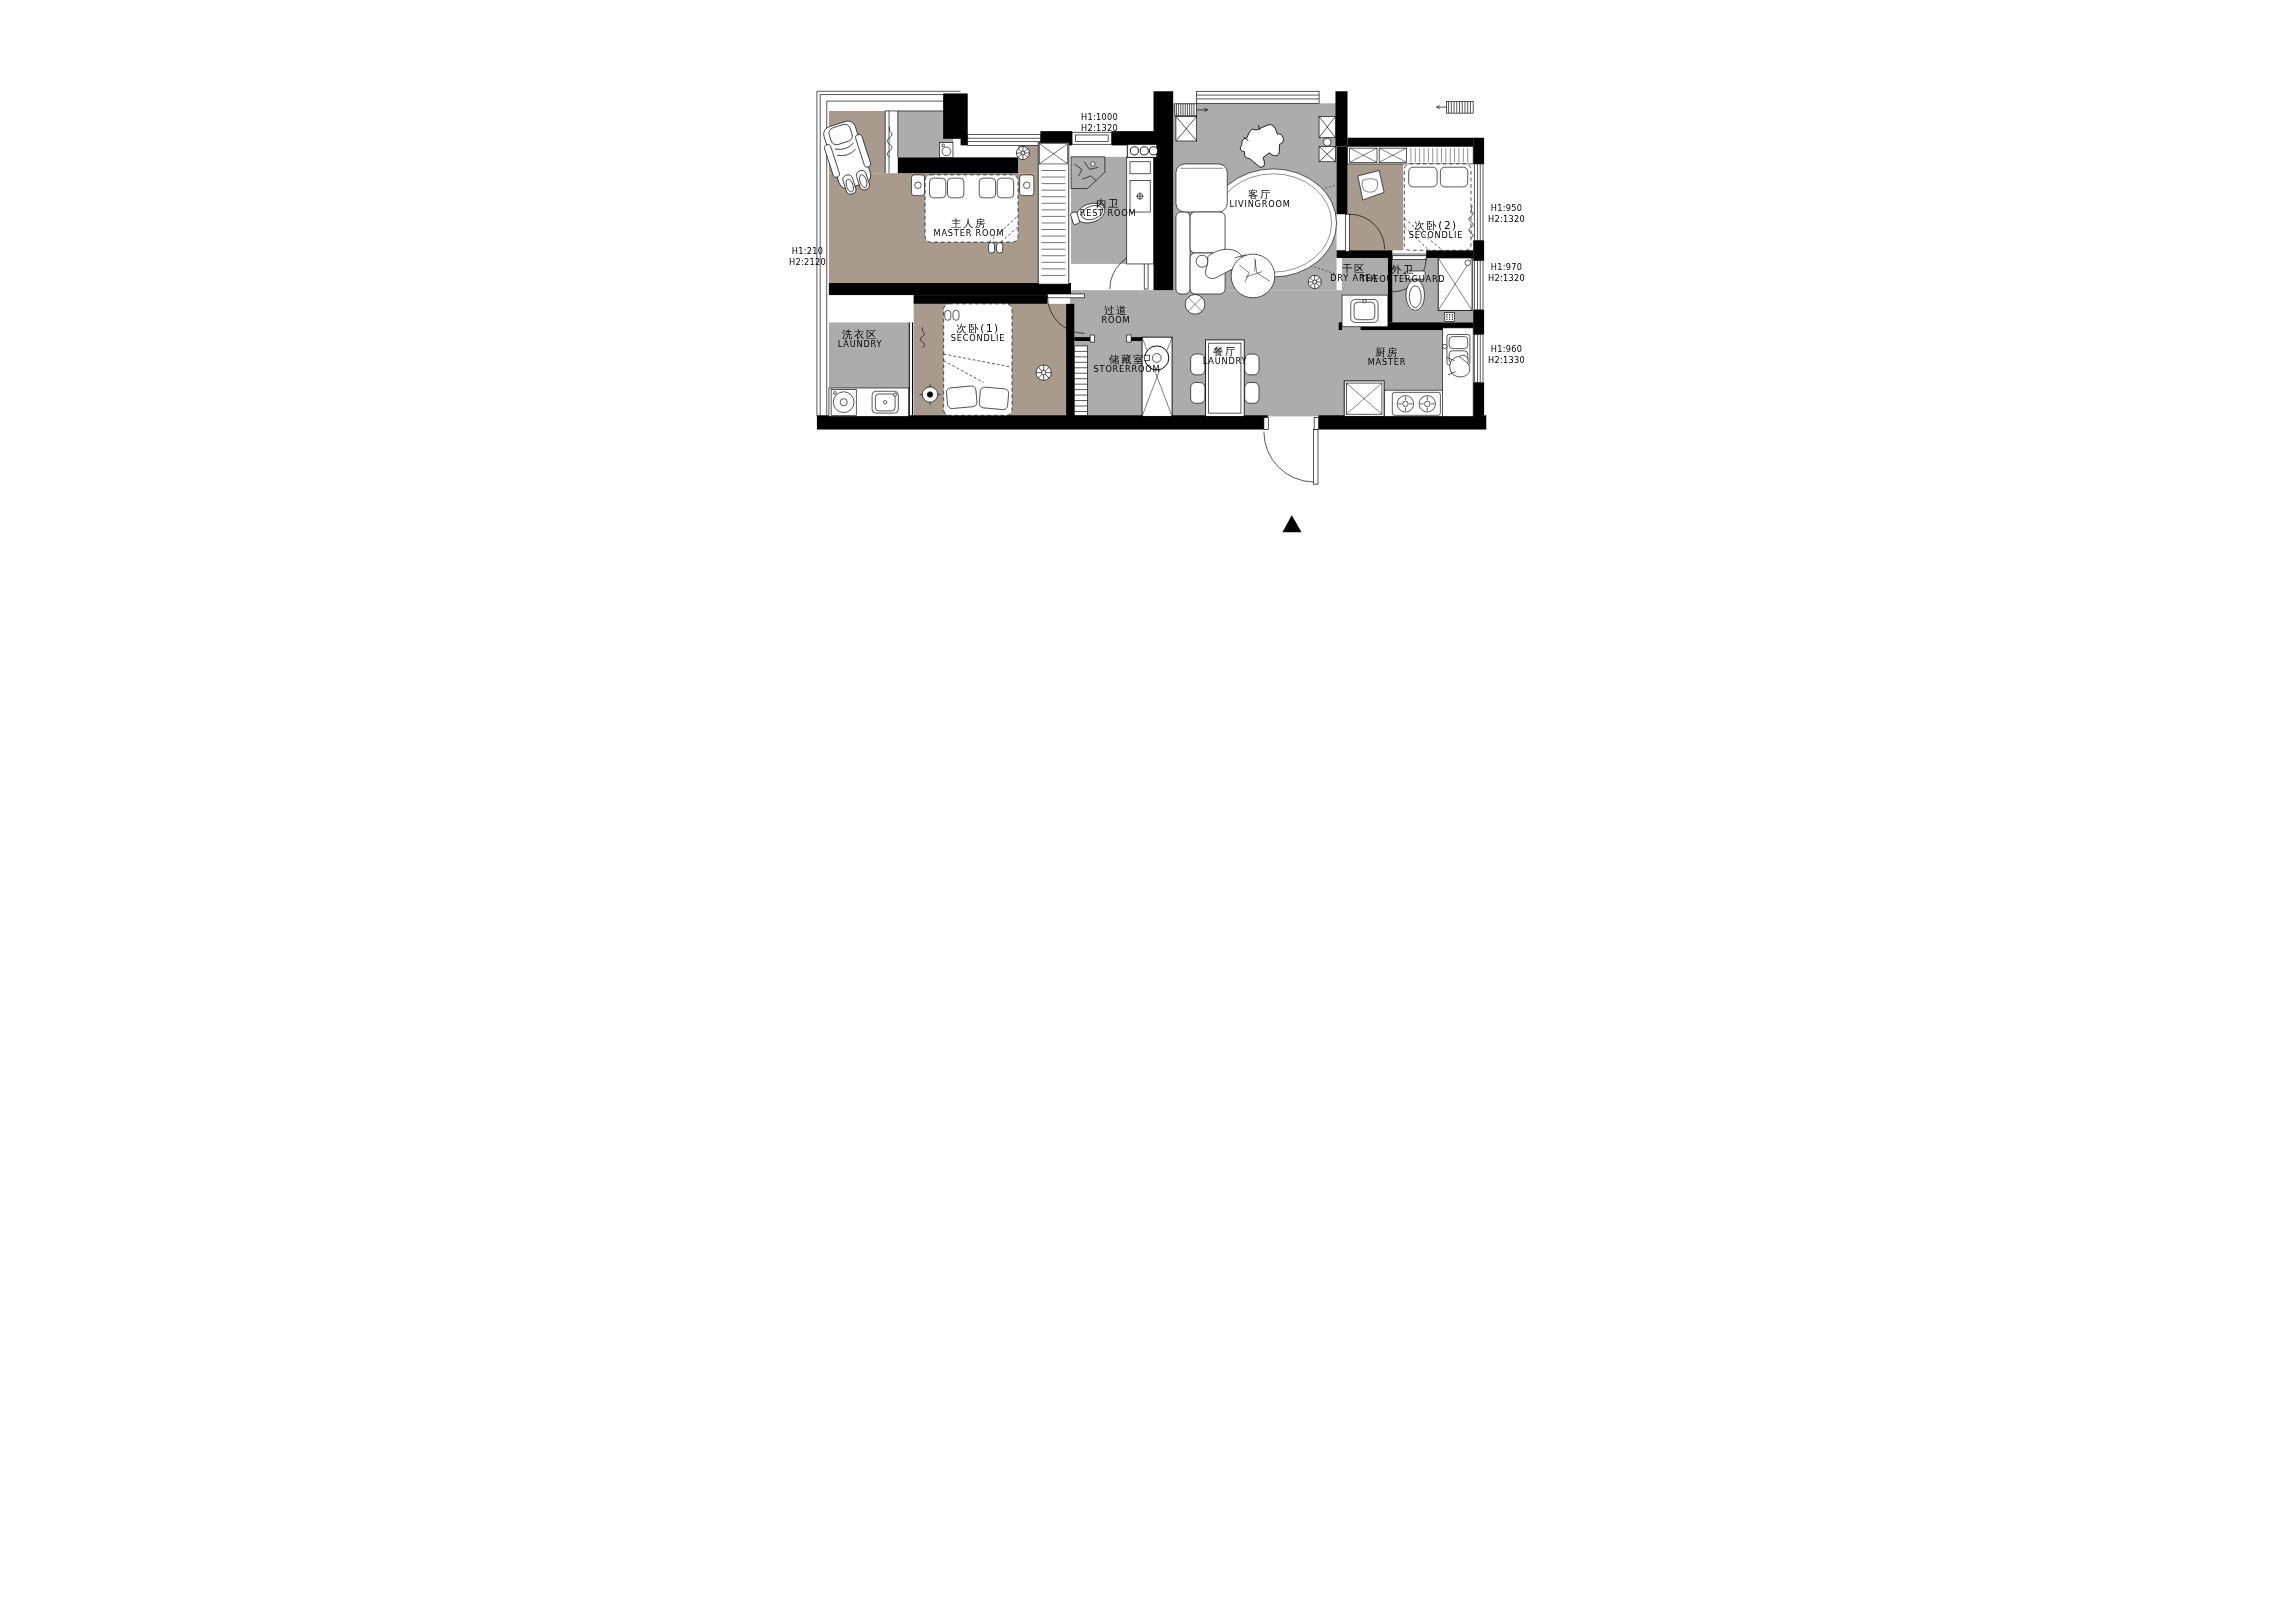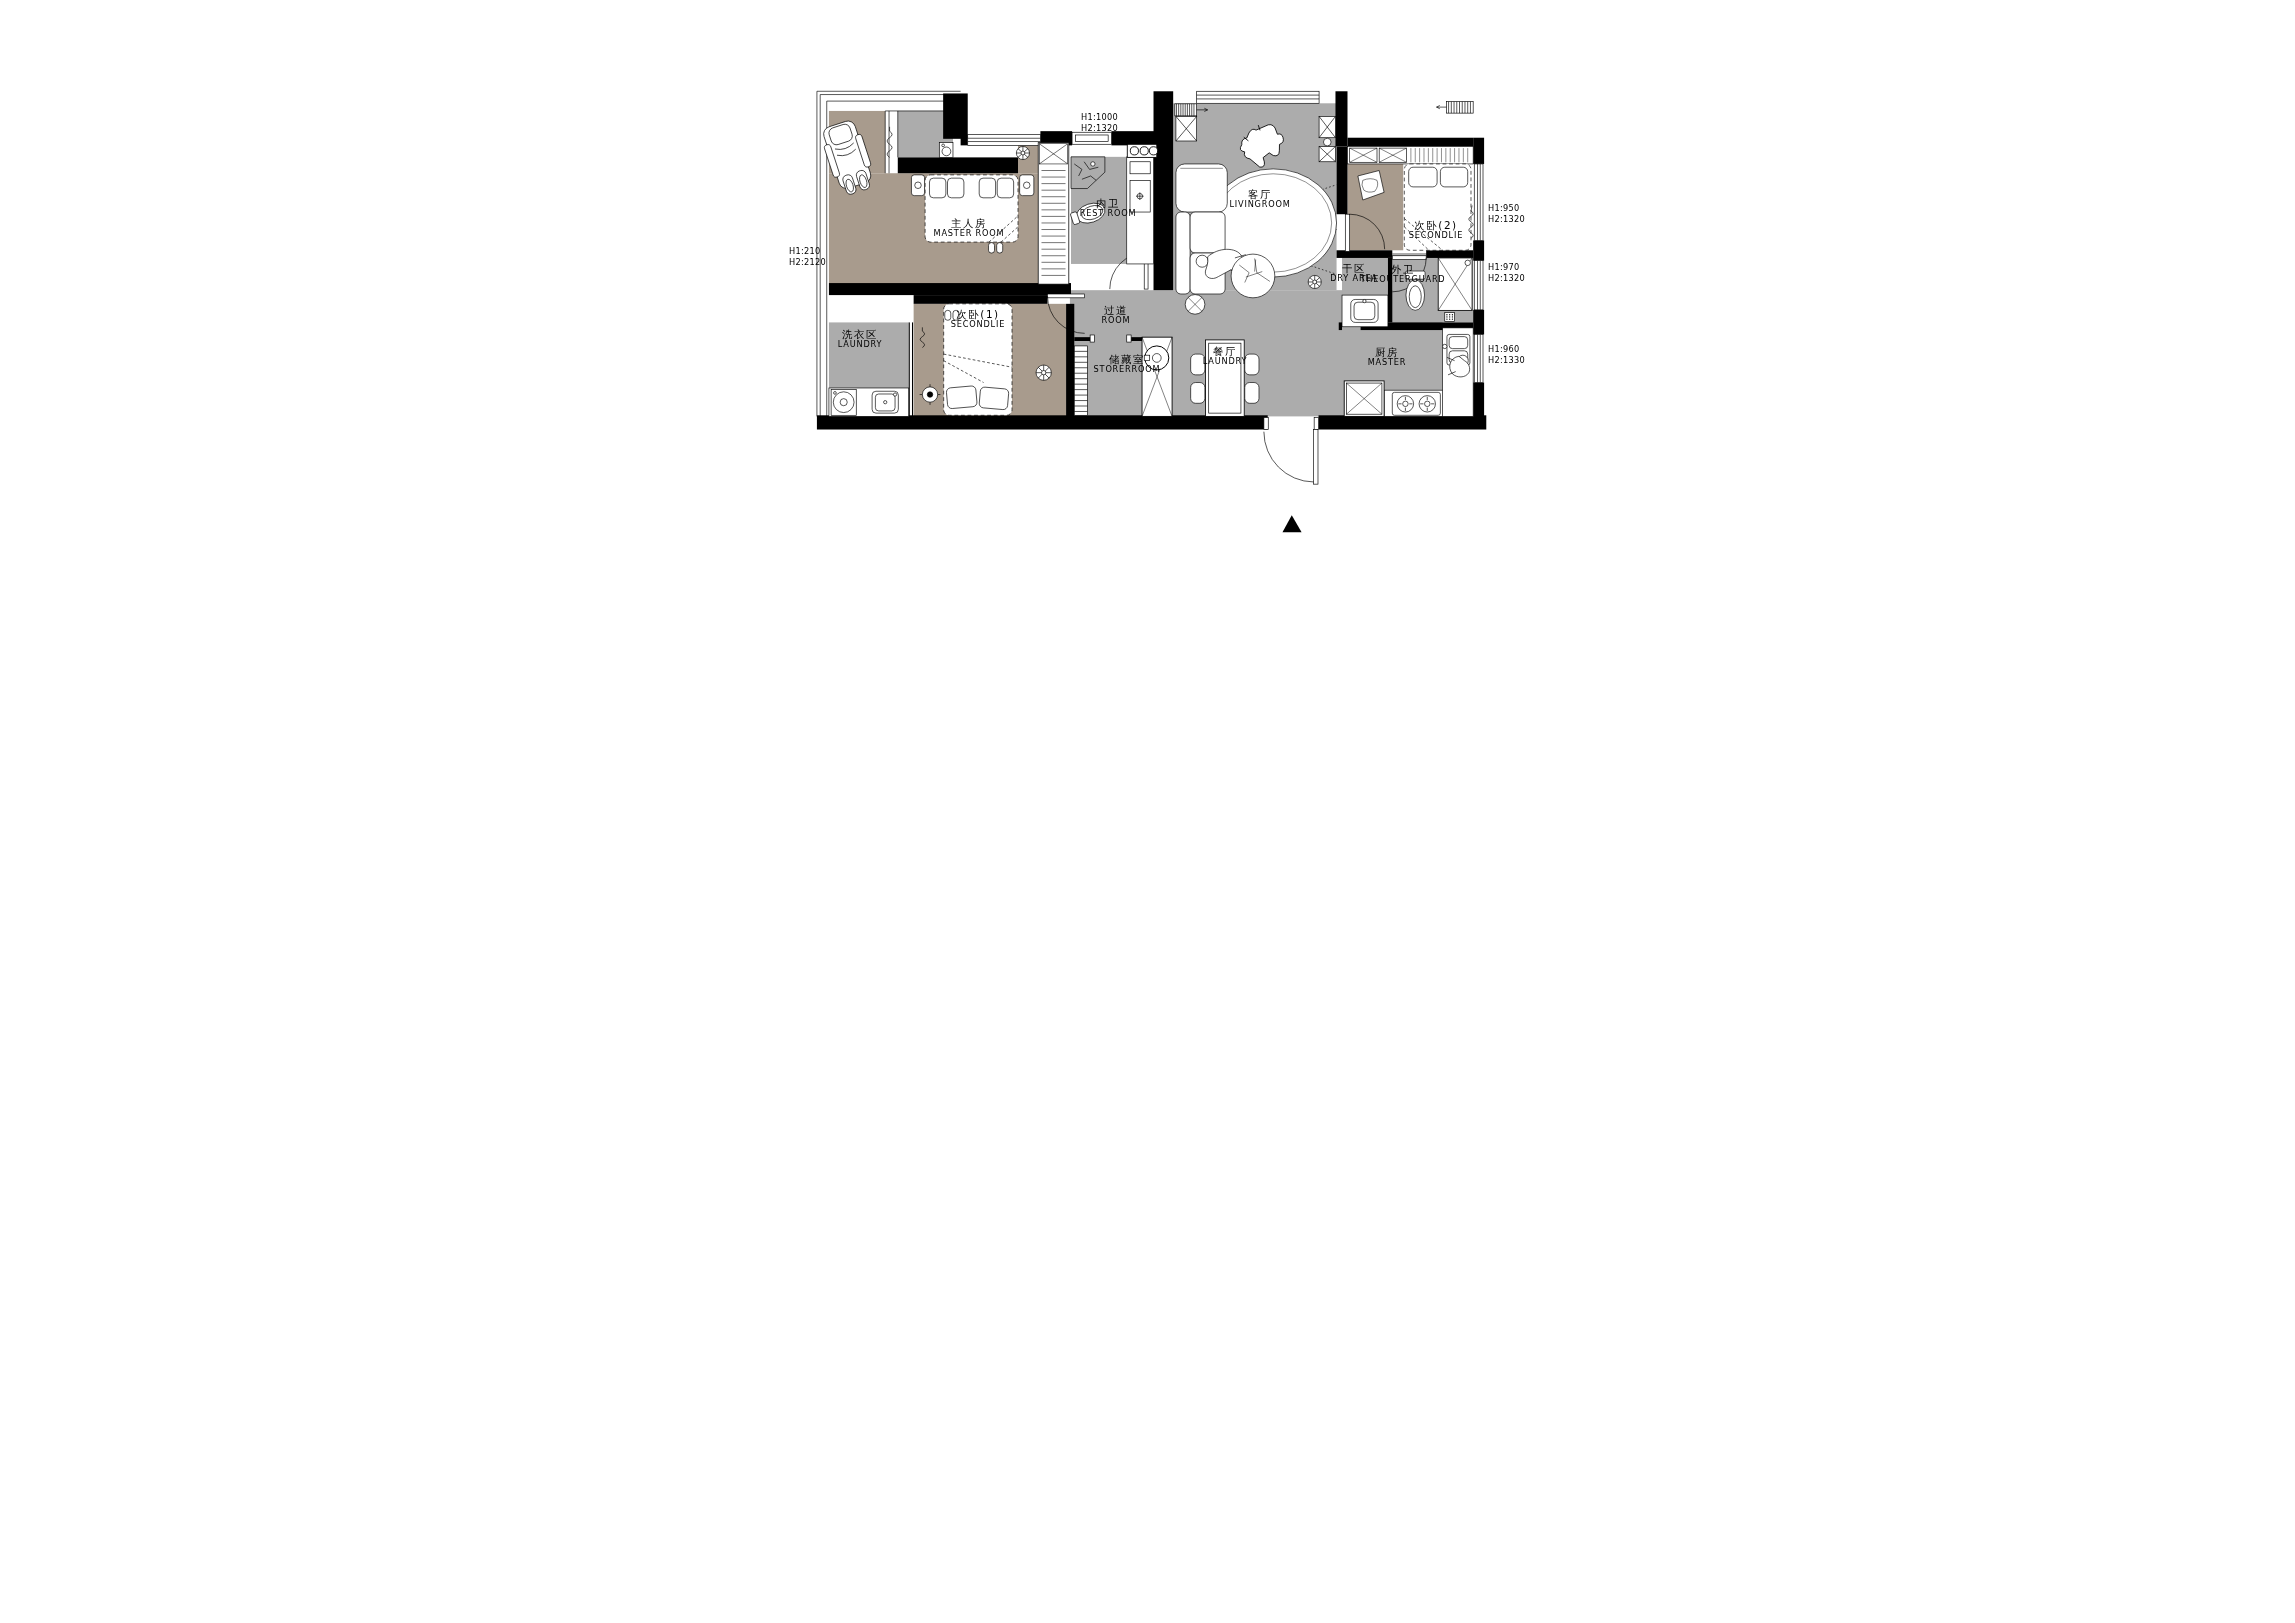--- a/index.html
+++ b/index.html
@@ -2,21 +2,21 @@
 <html style="font-size:8.7px"><head>
 <meta charset="utf-8">
 <style>
   html,body{margin:0;padding:0;background:#ffffff;}
   body{font-family:"DejaVu Sans", sans-serif;}
   .plan-wrap{position:relative;width:765px;height:541px;margin:0 auto;background:#ffffff;overflow:hidden;}
   .plan-svg{position:absolute;left:0;top:0;}
   .room-label{position:absolute;transform:translate(-50%,-50%);text-align:center;color:#000;line-height:1.05;white-space:nowrap;pointer-events:none;}
   .room-label .zh{font-size:10.4px;font-weight:500;letter-spacing:1.6px;}
   .room-label .en{font-size:8.2px;font-weight:500;letter-spacing:0.8px;}
-  .dim-label{position:absolute;text-align:left;color:#000;font-size:8.2px;line-height:1.3;letter-spacing:0.3px;white-space:nowrap;pointer-events:none;}
+  .dim-label{position:absolute;text-align:center;color:#000;font-size:8.2px;line-height:1.3;letter-spacing:0.3px;white-space:nowrap;pointer-events:none;}
 </style>
 </head>
 <body>
 
 <div class="plan-wrap">
 
 <svg class="plan-svg" width="765" height="541" viewBox="0 0 1400 990">
 
   <g>
     <rect x="117" y="203" width="103" height="114" fill="#A89B8D"></rect>
@@ -459,21 +459,21 @@
     <div class="en">DRY AREA</div>
   </div>
   <div class="room-label" style="left:638px;top:274px">
     <div class="zh">外卫</div>
     <div class="en">THEOUTERGUARD</div>
   </div>
   <div class="room-label" style="left:95px;top:339px">
     <div class="zh">洗衣区</div>
     <div class="en">LAUNDRY</div>
   </div>
-  <div class="room-label" style="left:213px;top:319px">
+  <div class="room-label" style="left:213px;top:333px">
     <div class="zh">次卧(1)</div>
     <div class="en">SECONDLIE</div>
   </div>
   <div class="room-label" style="left:351px;top:315px">
     <div class="zh">过道</div>
     <div class="en">ROOM</div>
   </div>
   <div class="room-label" style="left:362px;top:364px">
     <div class="zh">储藏室</div>
     <div class="en">STORERROOM</div>

